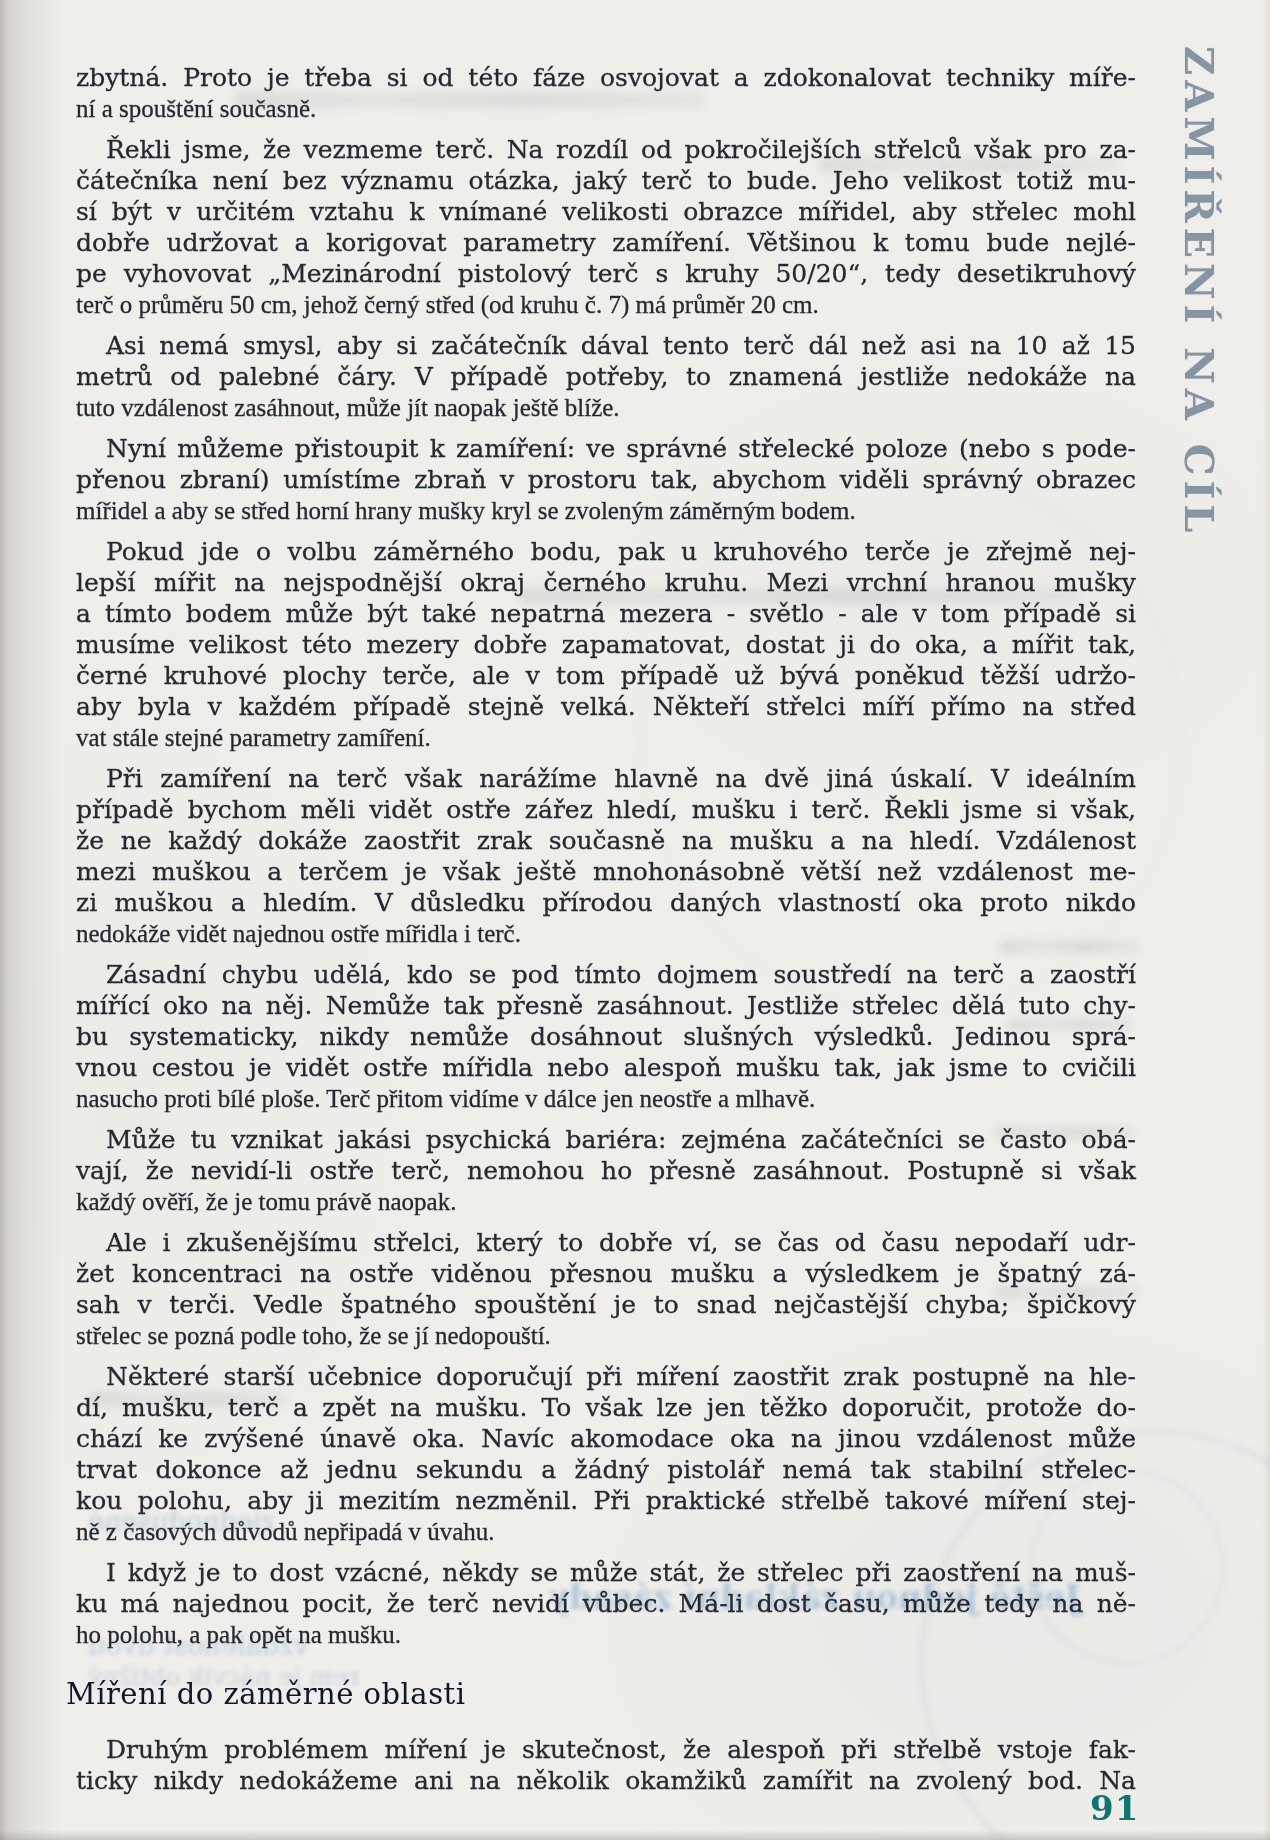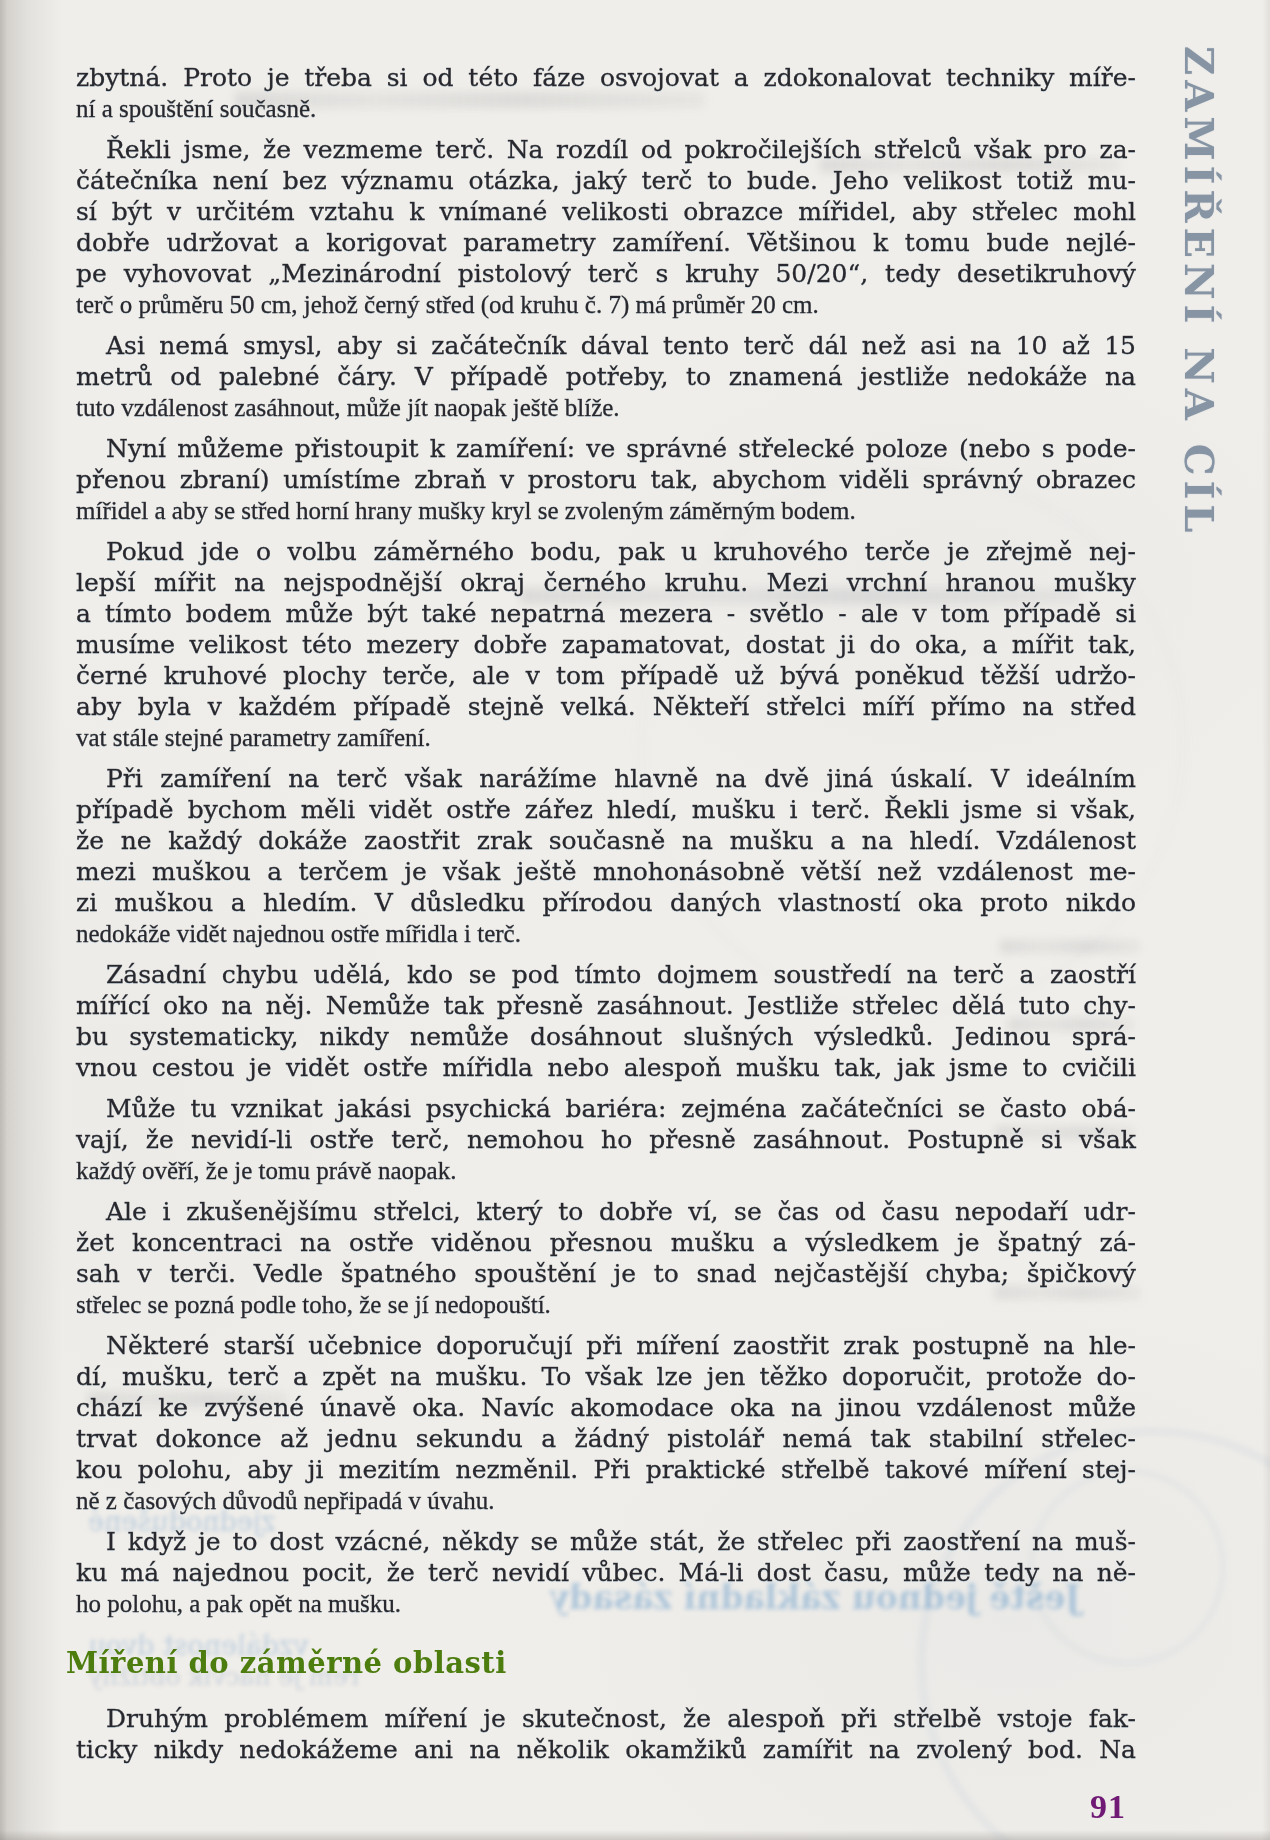--- a/index.html
+++ b/index.html
@@ -28,37 +28,37 @@
     position:absolute;left:66px;top:52px;width:1080px;
     font-size:25px;line-height:31px;color:#28282e;
     text-shadow:0 1px 0 rgba(105,170,215,0.24);
     -webkit-text-stroke:0.35px rgba(40,40,46,0.75);
   }
   .para{margin:10px;}
   .line{text-align:justify;text-align-last:justify;text-justify:inter-word;}
   .line.lastline{text-align-last:left;font-family:Liberation Serif, serif;}
   .para.indent .line:first-child{text-indent:30px;}
   .section-heading{
-    margin:27px 0 23px 0;font-size:29px;line-height:34px;font-weight:bold;
-    color:#4d7c0f;text-shadow:none;-webkit-text-stroke:0;letter-spacing:0.5px;
+    margin:27px 0 23px 0;font-size:29px;line-height:34px;font-weight:normal;
+    color:#0f172a;text-shadow:none;-webkit-text-stroke:0;letter-spacing:0.5px;
   }
 
   
   .sidebar-title{
     position:absolute;top:46px;left:1176px;
     writing-mode:vertical-rl;
     font-family:"DejaVu Serif","Liberation Serif",serif;
     font-weight:bold;font-size:40px;letter-spacing:5px;
     color:#8794a4;text-shadow:0 0 1px rgba(120,150,175,0.5);
   }
 
   
   .page-number{
     position:absolute;left:1090px;top:1788px;
-    font-weight:bold;font-size:34px;color:#701a75;letter-spacing:1px;font-family:Liberation Serif, serif;
+    font-weight:bold;font-size:34px;color:#0f766e;letter-spacing:1px;
   }
 
   
   .smudge{position:absolute;filter:blur(4px);border-radius:4px;pointer-events:none;
     background:linear-gradient(90deg,rgba(118,124,134,0.17),rgba(118,124,134,0.09) 30%,rgba(118,124,134,0.16) 60%,rgba(118,124,134,0.07));}
   .ghost-text{position:absolute;transform:scaleX(-1);filter:blur(2px);pointer-events:none;
     font-family:"DejaVu Serif","Liberation Serif",serif;white-space:nowrap;}
   .ghost-1{left:88px;top:1506px;font-size:27px;color:rgba(100,150,200,0.38);}
   .ghost-2{left:550px;top:1578px;font-size:33px;font-weight:bold;color:rgba(95,150,200,0.45);}
   .ghost-3{left:88px;top:1630px;font-size:27px;color:rgba(100,150,200,0.36);}
@@ -133,20 +133,21 @@
       <div class="line">že ne každý dokáže zaostřit zrak současně na mušku a na hledí. Vzdálenost</div>
       <div class="line">mezi muškou a terčem je však ještě mnohonásobně větší než vzdálenost me-</div>
       <div class="line">zi muškou a hledím. V důsledku přírodou daných vlastností oka proto nikdo</div>
       <div class="line lastline">nedokáže vidět najednou ostře mířidla i terč.</div>
     </div>
     <div class="para indent">
       <div class="line">Zásadní chybu udělá, kdo se pod tímto dojmem soustředí na terč a zaostří</div>
       <div class="line">mířící oko na něj. Nemůže tak přesně zasáhnout. Jestliže střelec dělá tuto chy-</div>
       <div class="line">bu systematicky, nikdy nemůže dosáhnout slušných výsledků. Jedinou sprá-</div>
       <div class="line">vnou cestou je vidět ostře mířidla nebo alespoň mušku tak, jak jsme to cvičili</div>
+      <div class="line lastline">nasucho proti bílé ploše. Terč přitom vidíme v dálce jen neostře a mlhavě.</div>
     </div>
     <div class="para indent">
       <div class="line">Může tu vznikat jakási psychická bariéra: zejména začátečníci se často obá-</div>
       <div class="line">vají, že nevidí-li ostře terč, nemohou ho přesně zasáhnout. Postupně si však</div>
       <div class="line lastline">každý ověří, že je tomu právě naopak.</div>
     </div>
     <div class="para indent">
       <div class="line">Ale i zkušenějšímu střelci, který to dobře ví, se čas od času nepodaří udr-</div>
       <div class="line">žet koncentraci na ostře viděnou přesnou mušku a výsledkem je špatný zá-</div>
       <div class="line">sah v terči. Vedle špatného spouštění je to snad nejčastější chyba; špičkový</div>

